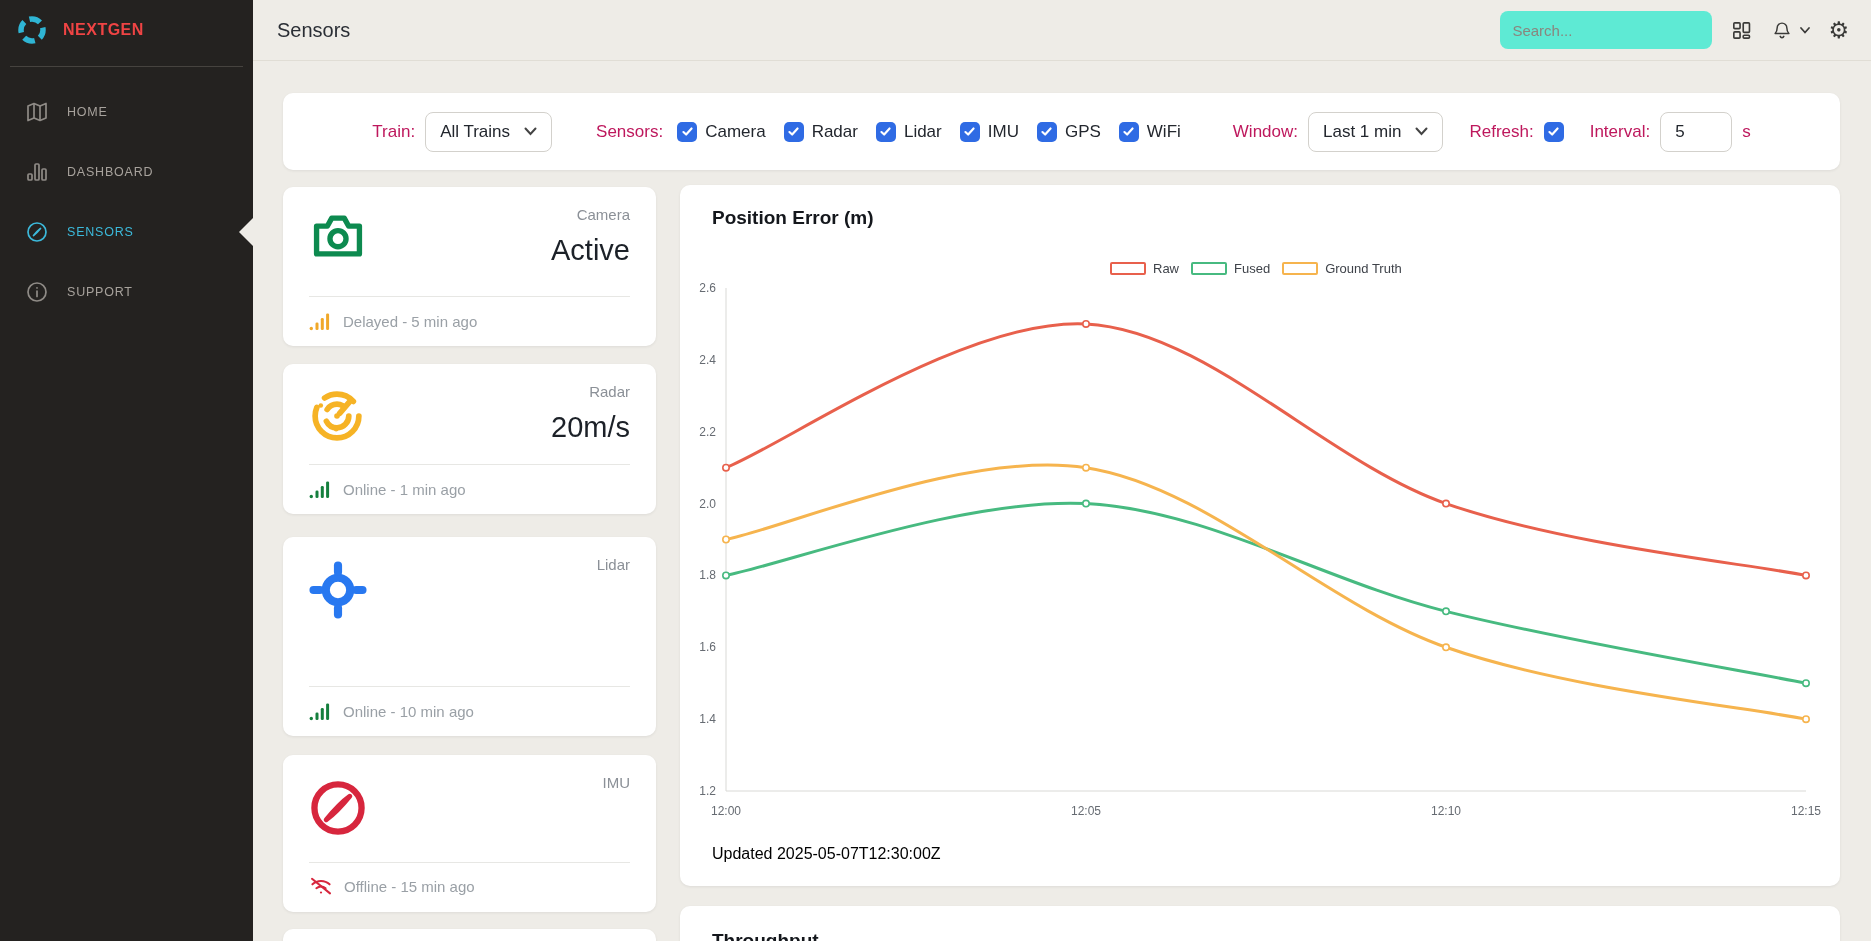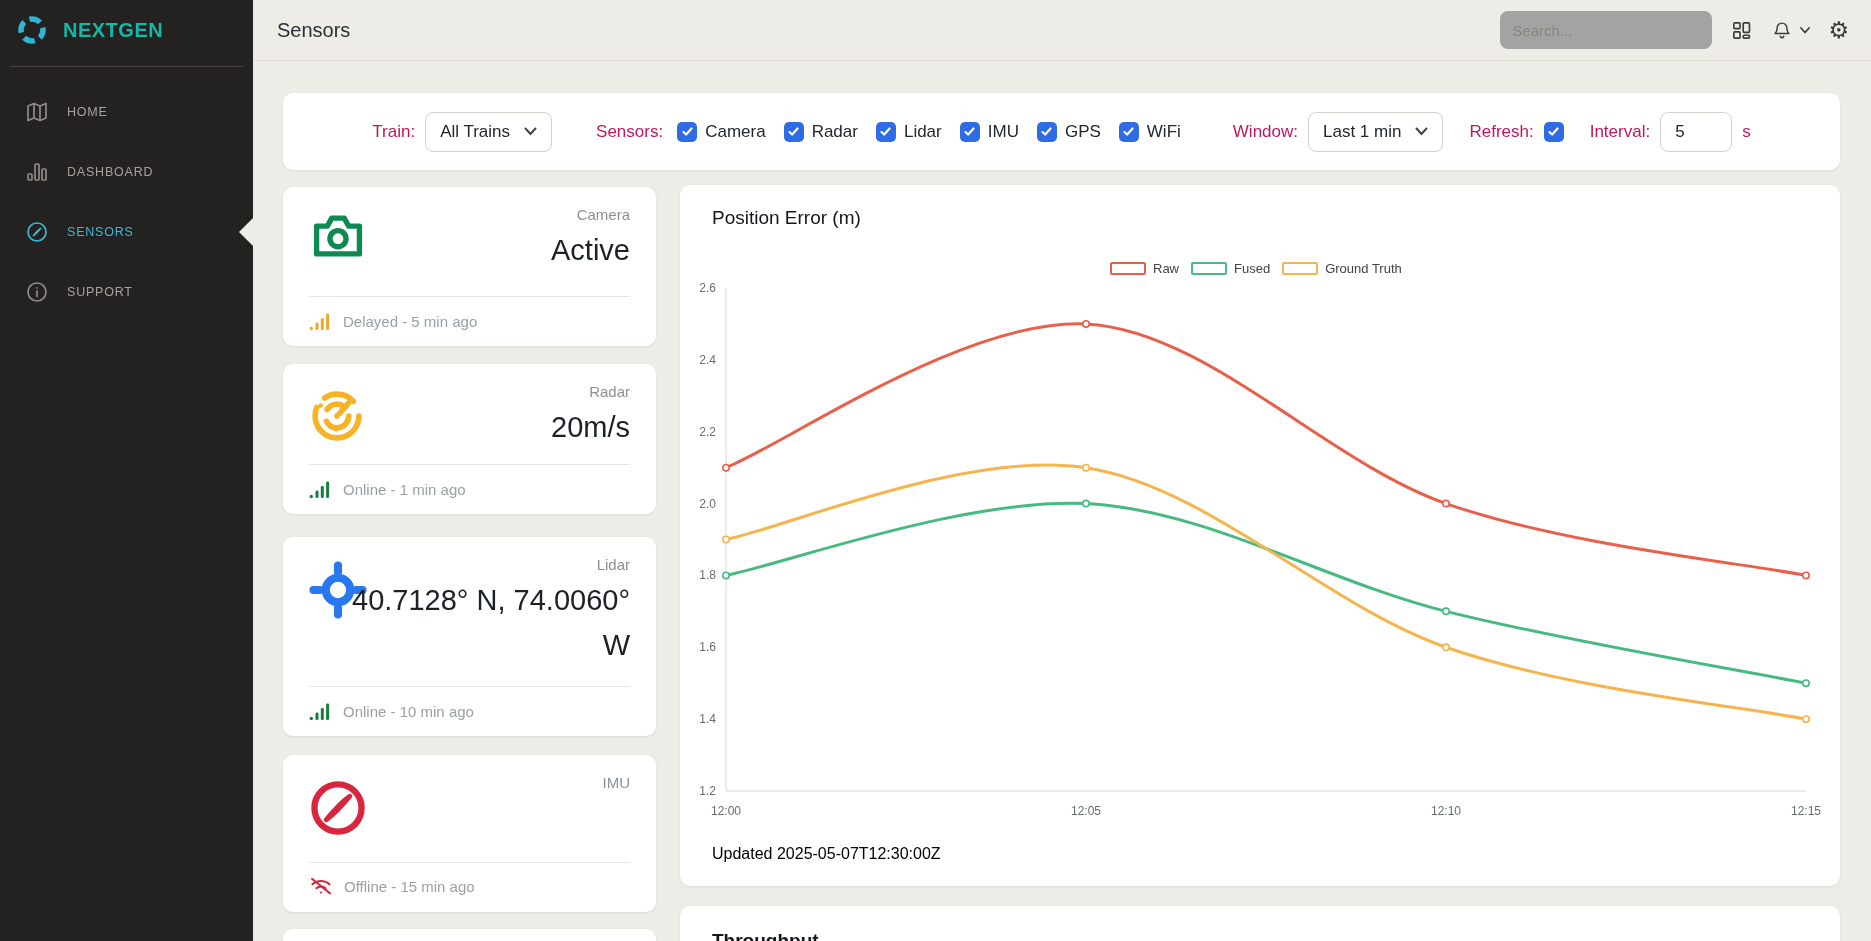--- a/index.html
+++ b/index.html
@@ -3,37 +3,37 @@
 <meta charset="utf-8">
 <style>
   * { margin:0; padding:0; box-sizing:border-box; }
   html,body { width:100%; height:100%; }
   body { font-family:"Liberation Sans","DejaVu Sans",sans-serif; background:#eeece7; }
   #app { position:relative; width:1871px; height:941px; overflow:hidden; background:#eeece7; }
 
   
   .sidebar { position:absolute; left:0; top:0; width:253px; height:941px; background:#242220; z-index:5; }
   .brand { display:flex; align-items:center; gap:14px; padding:13px 16px 13px 15px; }
-  .brand-name { color:#14b8a6; font-size:20px; font-weight:700; letter-spacing:.5px; }
+  .brand-name { color:#ef4444; font-size:16px; font-weight:700; letter-spacing:.5px; }
   .side-divider { border-top:1px solid #46433f; margin:6px 10px 0 10px; }
   .side-menu { margin-top:15px; }
   .side-item { position:relative; height:60px; display:flex; align-items:center; gap:18px; padding-left:25px; cursor:pointer; }
   .side-item .label { color:#a7a29c; font-size:12.5px; font-weight:500; letter-spacing:.8px; }
   .side-item svg { stroke:#8f8b86; }
   .side-item.active .label { color:#3cb9da; }
   .side-item.active svg { stroke:#3cb9da; }
   .notch { position:absolute; right:0; top:50%; margin-top:-14px; width:0; height:0;
            border-top:14px solid transparent; border-bottom:14px solid transparent; border-right:14px solid #eeece7; }
 
   
   .topbar { position:absolute; left:253px; top:0; width:1618px; height:61px; background:#eeece7;
             border-bottom:1px solid #e0ddd5; display:flex; align-items:center; z-index:4; }
   .page-title { margin-left:24px; font-size:20px; font-weight:500; color:#2a2e35; }
   .topbar-right { margin-left:auto; display:flex; align-items:center; gap:18px; margin-right:22px; }
-  .searchbox { display:flex; align-items:center; width:212px; height:38px; background:#a3a3a3; border-radius:8px; overflow:hidden; }
+  .searchbox { display:flex; align-items:center; width:212px; height:38px; background:#5eead4; border-radius:8px; overflow:hidden; }
   .searchbox input { flex:1; height:100%; border:none; outline:none; background:transparent; padding:0 12px;
                      font-size:15px; color:#55504a; font-family:inherit; }
   .searchbox input::placeholder { color:#8a857e; }
   .icon-btn { display:flex; align-items:center; justify-content:center; cursor:pointer; }
   .gear-glyph { font-size:23px; color:#3a3a38; line-height:1; }
 
   
   .filterbar { position:absolute; left:283px; top:93px; width:1557px; height:77px; background:#f6f6f4;
                border-radius:10px; box-shadow:0 1px 2px rgba(0,0,0,.04); display:flex; align-items:center; justify-content:center; z-index:3; }
   .filter-row { display:flex; align-items:center; }
@@ -56,21 +56,21 @@
   .sensor-icon { position:absolute; left:26px; top:24px; }
   .sensor-type { position:absolute; right:26px; top:19px; font-size:15px; color:#8b9097; }
   .sensor-value { position:absolute; right:26px; top:41px; width:290px; text-align:right;
                   font-size:29px; font-weight:500; color:#1c2128; line-height:1.55; }
   .card-divider { position:absolute; left:26px; right:26px; bottom:49px; border-top:1px solid #e7e7e4; }
   .card-footer { position:absolute; left:26px; bottom:15px; display:flex; align-items:center; gap:11px; }
   .status-text { font-size:15px; color:#9aa0a6; }
 
   
   .chart-card { left:680px; top:185px; width:1160px; height:701px; }
-  .chart-title { position:absolute; left:32px; top:22px; font-size:19px; font-weight:400; color:#14171c; }
+  .chart-title { position:absolute; left:32px; top:22px; font-size:19px; font-weight:700; color:#14171c; }
   .legend { position:absolute; left:430px; top:76px; display:flex; gap:12px; }
   .legend-item { display:flex; align-items:center; gap:7px; }
   .legend-swatch { width:36px; height:13px; background:#fff; border:2px solid #999; border-radius:2px; }
   .legend-label { font-size:13px; color:#3f434a; }
   #chart-svg { position:absolute; left:0; top:0; }
   .chart-updated { position:absolute; left:32px; bottom:23px; font-size:16px; color:#000000; }
 
   .partial-card-left { left:283px; top:929px; width:373px; height:60px; }
   .partial-card-right { left:680px; top:906px; width:1160px; height:80px; }
   .partial-title { position:absolute; left:32px; top:24px; font-size:19px; font-weight:600; color:#14171c; }
@@ -304,21 +304,20 @@
     <span class="sensor-icon">
       <svg width="58" height="58" viewBox="0 0 64 64" fill="none" stroke="var(--accent)" stroke-width="9" stroke-linecap="round">
         <circle cx="32" cy="32" r="13.5"></circle>
         <path d="M32 5 V12"></path>
           <path d="M32 52 V59"></path>
           <path d="M5 32 H12"></path>
           <path d="M52 32 H59"></path>
       </svg>
     </span>
     <span class="sensor-type">Lidar</span>
-    <div class="sensor-value">40.7128° N, 74.0060° W</div>
     <div class="card-divider"></div>
     <div class="card-footer">
       <span style="display:flex">
         <svg width="23" height="19" viewBox="0 0 23 19" fill="var(--status)">
           <circle cx="2.3" cy="16.5" r="1.7"></circle>
             <rect x="6.5" y="10.5" width="3" height="7.5" rx="1.3"></rect>
             <rect x="11.8" y="6" width="3" height="12" rx="1.3"></rect>
             <rect x="17.1" y="1.5" width="3" height="16.5" rx="1.3"></rect>
         </svg>
       </span>

